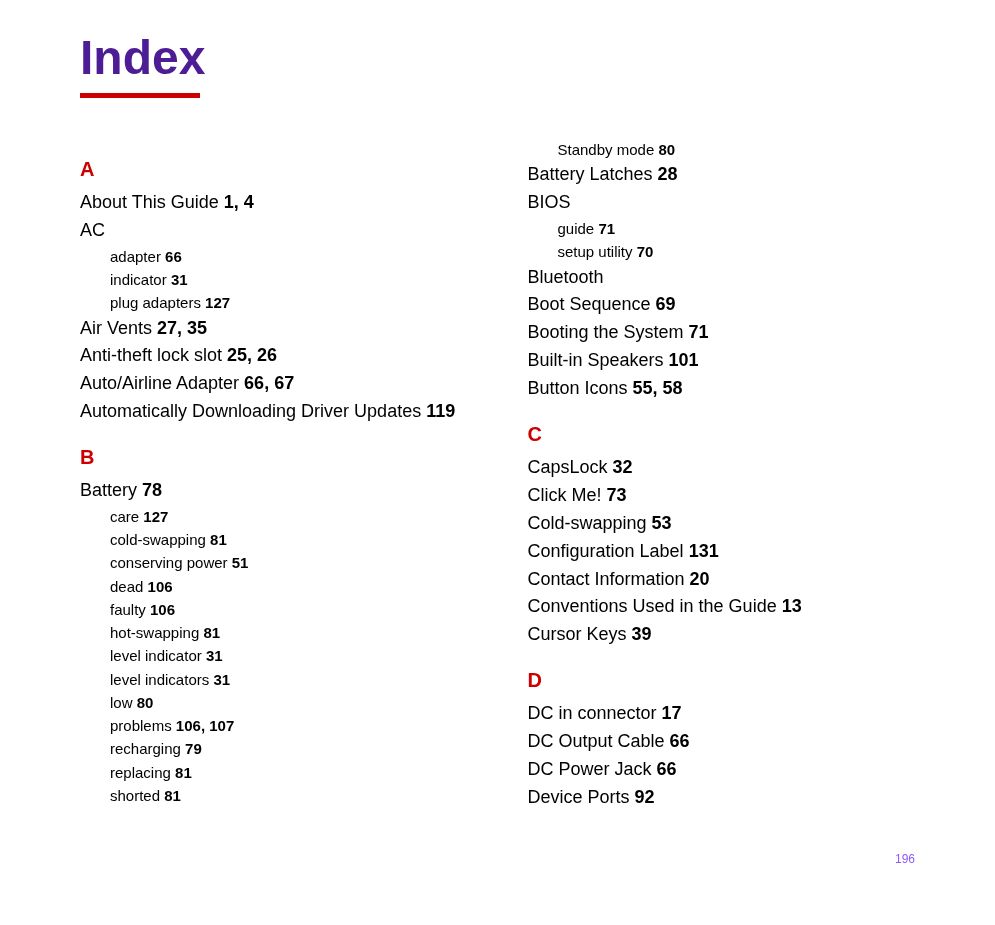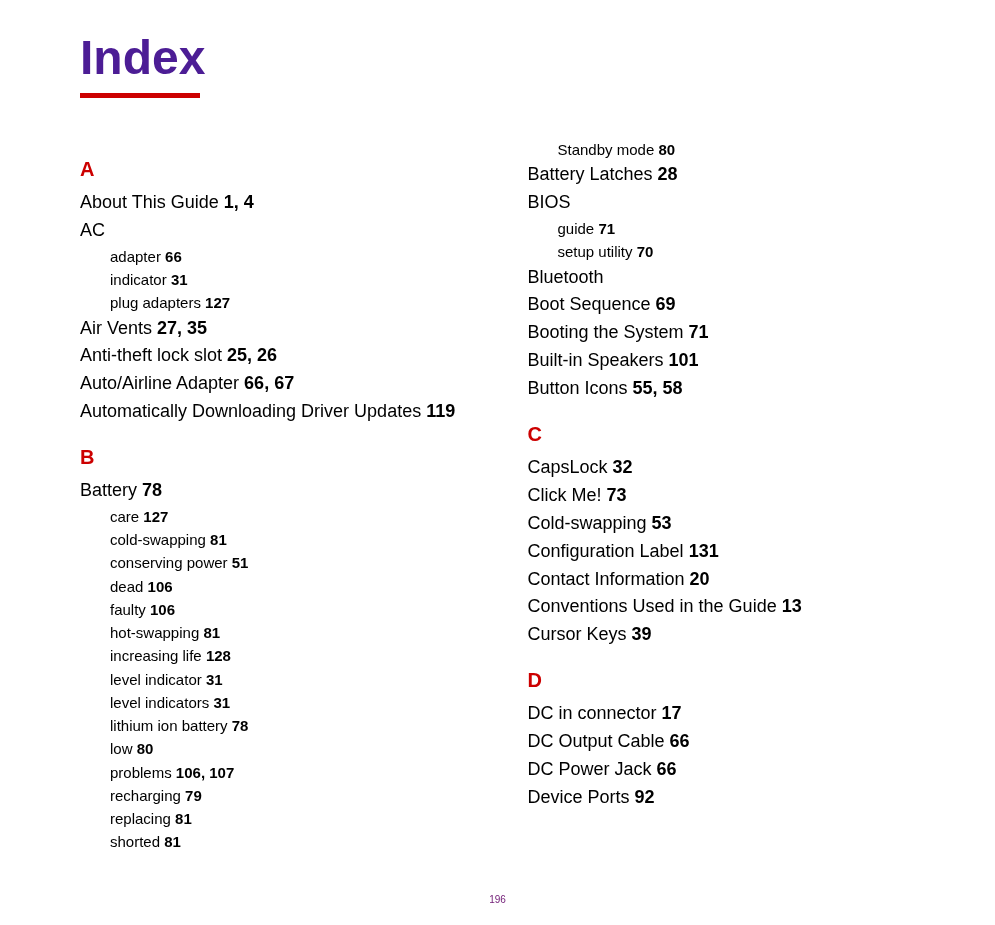--- a/index.html
+++ b/index.html
@@ -67,24 +67,24 @@
       padding-left: 30px;
       line-height: 1.55;
       font-size: 15px;
     }
 
     .sub-entry .num {
       font-weight: bold;
     }
 
     .page-number {
-      text-align: center;
+      text-align: right;
       margin-top: 40px;
-      font-size: 10px;
-      color: #701a75;
+      font-size: 12px;
+      color: #8b5cf6;
     }
   </style>
 </head>
 <body>
 
 <div class="page-container">
   <h1 class="page-title">Index</h1>
   <div class="red-rule"></div>
 
   <div class="columns-wrapper">
@@ -101,24 +101,22 @@
         <div class="index-entry">Auto/Airline Adapter <span class="num">66, 67</span></div>
         <div class="index-entry">Automatically Downloading Driver Updates <span class="num">119</span></div>
         <div class="section-letter">B</div>
         <div class="index-entry">Battery <span class="num">78</span></div>
         <div class="sub-entry">care <span class="num">127</span></div>
         <div class="sub-entry">cold-swapping <span class="num">81</span></div>
         <div class="sub-entry">conserving power <span class="num">51</span></div>
         <div class="sub-entry">dead <span class="num">106</span></div>
         <div class="sub-entry">faulty <span class="num">106</span></div>
         <div class="sub-entry">hot-swapping <span class="num">81</span></div>
-        <div class="sub-entry">increasing life <span class="num">128</span></div>
         <div class="sub-entry">level indicator <span class="num">31</span></div>
         <div class="sub-entry">level indicators <span class="num">31</span></div>
-        <div class="sub-entry">lithium ion battery <span class="num">78</span></div>
         <div class="sub-entry">low <span class="num">80</span></div>
         <div class="sub-entry">problems <span class="num">106, 107</span></div>
         <div class="sub-entry">recharging <span class="num">79</span></div>
         <div class="sub-entry">replacing <span class="num">81</span></div>
         <div class="sub-entry">shorted <span class="num">81</span></div>
       </div>
 
     <div class="column" id="right-col">
         <div class="sub-entry">Standby mode <span class="num">80</span></div>
         <div class="index-entry">Battery Latches <span class="num">28</span></div>

